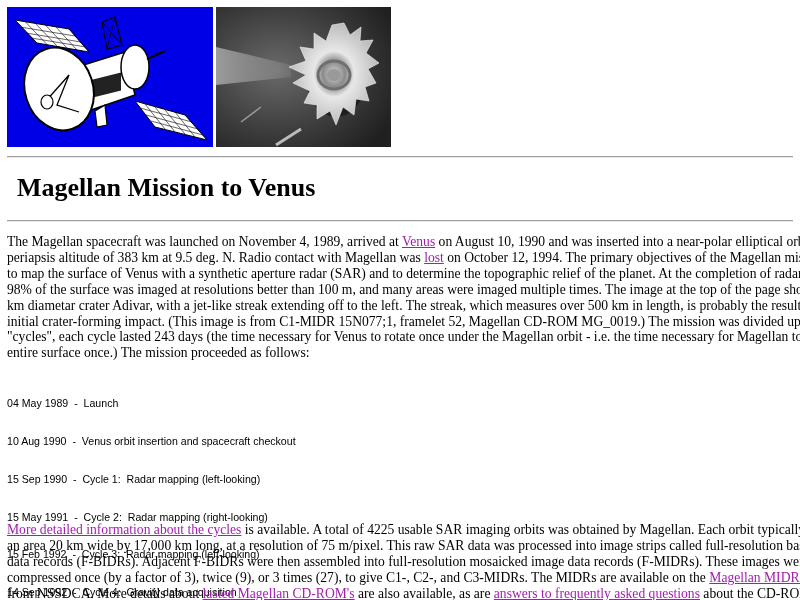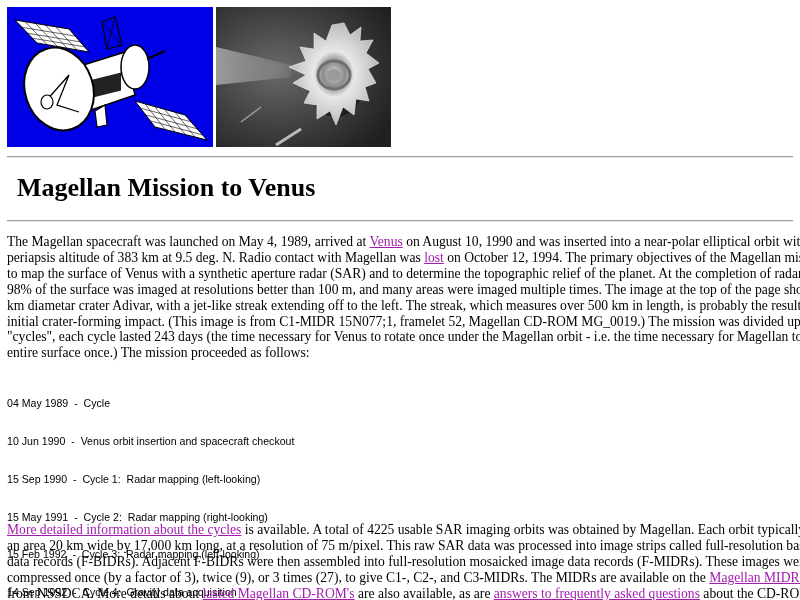--- a/index.html
+++ b/index.html
@@ -118,33 +118,33 @@
   </div>
 </div>
 
 <hr class="rule rule1">
 
 <h1 class="title">Magellan Mission to Venus</h1>
 
 <hr class="rule rule2">
 
 <div class="para para1">
-  <span class="line"><span>The Magellan spacecraft was launched on May 4, 1989, arrived at </span><a href="#">Venus</a><span> on August 10, 1990 and was inserted into a near-polar elliptical orbit with a</span></span>
+  <span class="line"><span>The Magellan spacecraft was launched on November 4, 1989, arrived at </span><a href="#">Venus</a><span> on August 10, 1990 and was inserted into a near-polar elliptical orbit with a</span></span>
   <span class="line"><span>periapsis altitude of 383 km at 9.5 deg. N. Radio contact with Magellan was </span><a href="#">lost</a><span> on October 12, 1994. The primary objectives of the Magellan mission were</span></span>
   <span class="line">to map the surface of Venus with a synthetic aperture radar (SAR) and to determine the topographic relief of the planet. At the completion of radar mapping</span>
   <span class="line">98% of the surface was imaged at resolutions better than 100 m, and many areas were imaged multiple times. The image at the top of the page shows the 30-</span>
   <span class="line">km diametar crater Adivar, with a jet-like streak extending off to the left. The streak, which measures over 500 km in length, is probably the result of the</span>
   <span class="line">initial crater-forming impact. (This image is from C1-MIDR 15N077;1, framelet 52, Magellan CD-ROM MG_0019.) The mission was divided up into</span>
   <span class="line">"cycles", each cycle lasted 243 days (the time necessary for Venus to rotate once under the Magellan orbit - i.e. the time necessary for Magellan to "see" the</span>
   <span class="line">entire surface once.) The mission proceeded as follows:</span>
 </div>
 
 <ul class="schedule">
-  <li><span>04 May 1989</span>  -  <span>Cycle</span></li>
-  <li><span>10 Jun 1990</span>  -  <span>Venus orbit insertion and spacecraft checkout</span></li>
+  <li><span>04 May 1989</span>  -  <span>Launch</span></li>
+  <li><span>10 Aug 1990</span>  -  <span>Venus orbit insertion and spacecraft checkout</span></li>
   <li><span>15 Sep 1990</span>  -  <span>Cycle 1:  Radar mapping (left-looking)</span></li>
   <li><span>15 May 1991</span>  -  <span>Cycle 2:  Radar mapping (right-looking)</span></li>
   <li><span>15 Feb 1992</span>  -  <span>Cycle 3:  Radar mapping (left-looking)</span></li>
   <li><span>14 Sep 1992</span>  -  <span>Cycle 4:  Gravity data acquisition</span></li>
   
   
   
   
   
 </ul>

